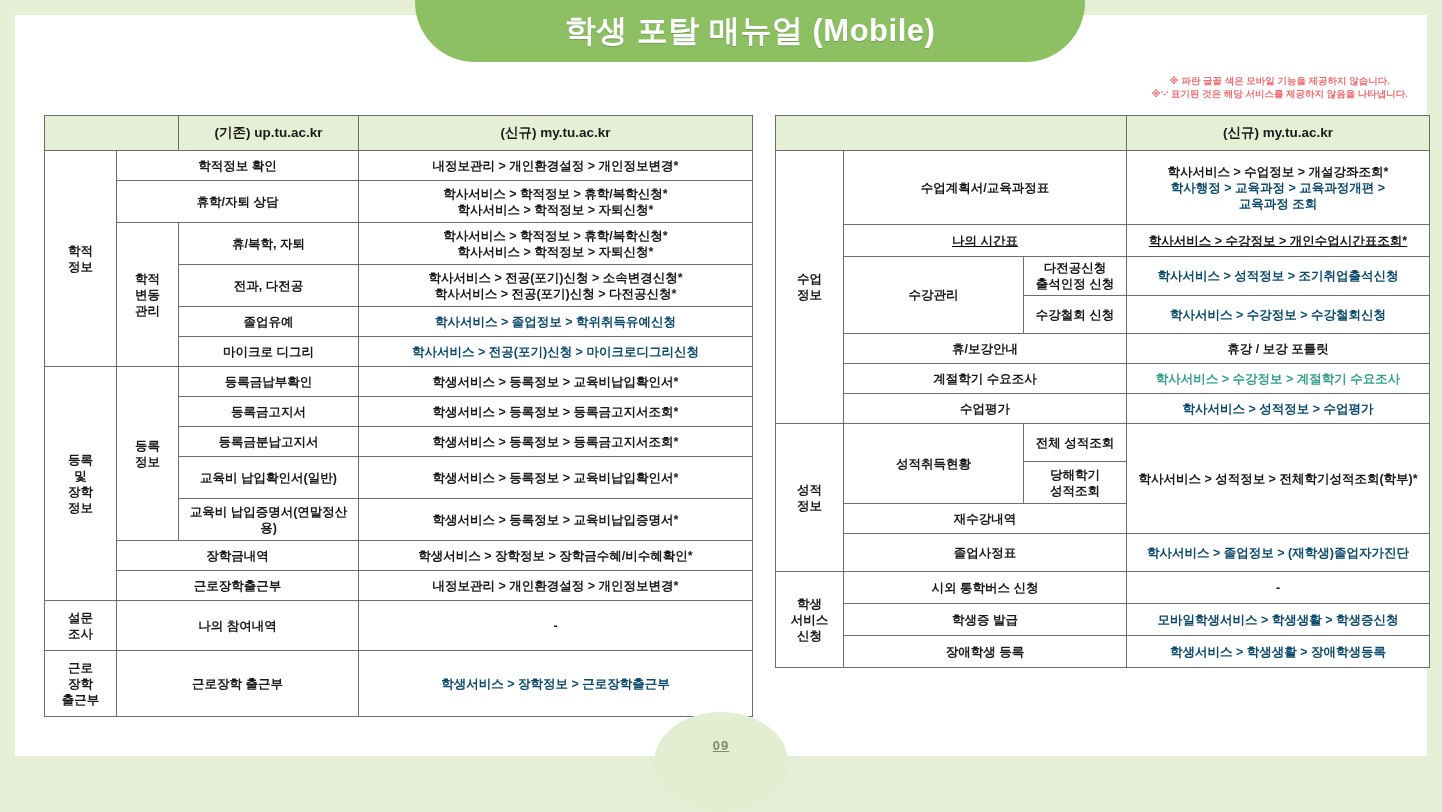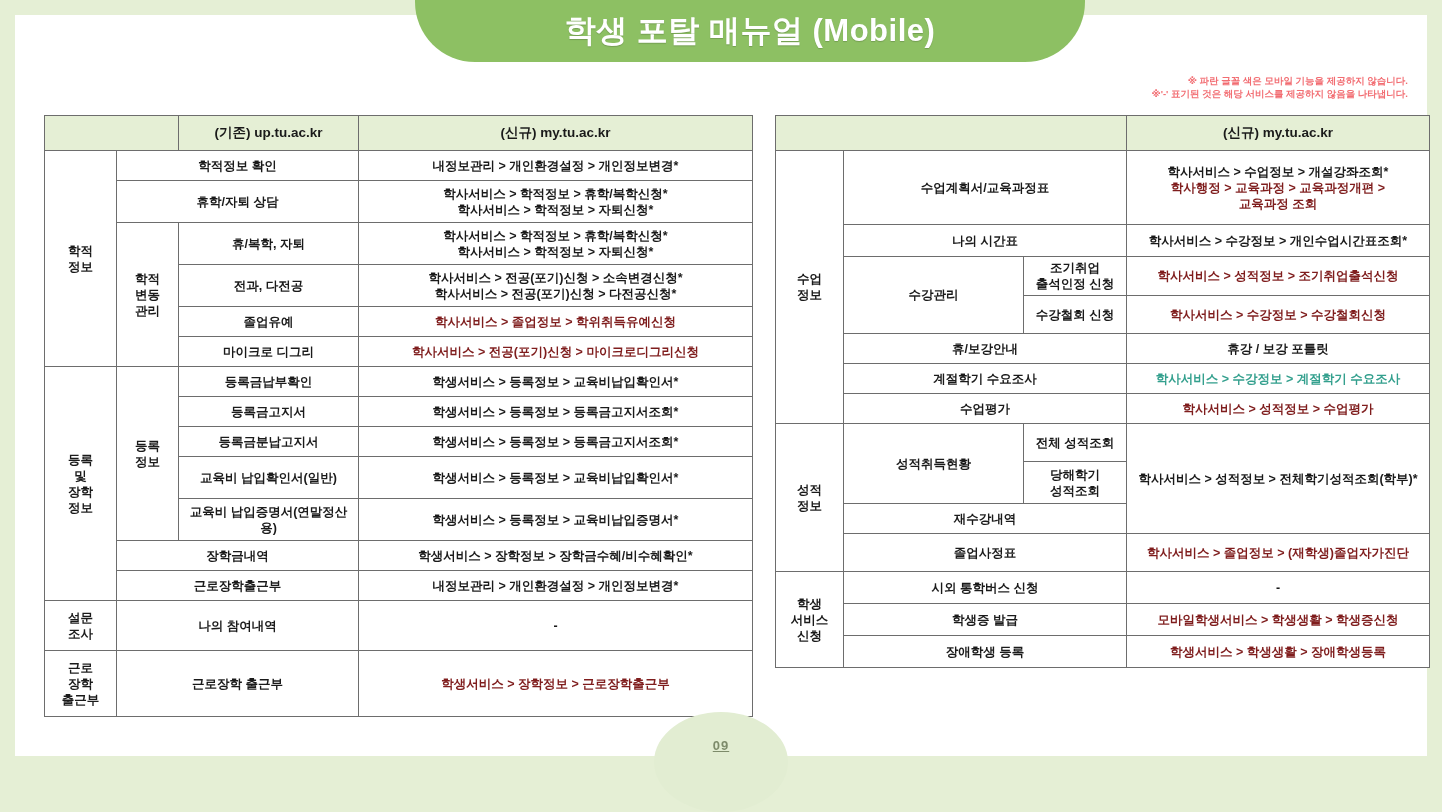--- a/index.html
+++ b/index.html
@@ -40,21 +40,21 @@
     font-weight:bold;
     letter-spacing:.5px;
     text-shadow:0 1px 1px rgba(0,0,0,.18);
     white-space:nowrap;
   }
 
   
   #notes{
     position:absolute;
     right:34px;top:74px;
-    text-align:right;
+    text-align:center;
     z-index:6;
   }
   #notes .note-line{
     color:#f26d72;
     font-size:9.5px;
     font-weight:bold;
     line-height:13px;
     white-space:nowrap;
   }
 
@@ -95,21 +95,21 @@
     font-weight:bold;
     font-size:14.5px;
     line-height:19px;
   }
   td.sub{
     background:#ffffff;
     font-size:12.5px;
     line-height:15px;
   }
   td.path{ font-weight:600; }
-  td.path.blue, .blue-line{ color:#7f1d1d; }
+  td.path.blue, .blue-line{ color:#0c4a6e; }
   td.path.teal, .teal-line{ color:#34a08e; }
   .line{display:block;}
 
   
   #table-left{width:708px;margin-left:32px;}
   #table-left col.c-cat{width:72px;}
   #table-left col.c-sub{width:62px;}
   #table-left col.c-item{width:180px;}
   #table-left col.c-path{width:394px;}
 
@@ -351,34 +351,34 @@
             </td>
             <td colspan="2">
               <span class="line">수업계획서/교육과정표</span>
             </td>
             <td class="path" rowspan="1">
               <span class="line">학사서비스 &gt; 수업정보 &gt; 개설강좌조회*</span>
               <span class="line blue-line">학사행정 &gt; 교육과정 &gt; 교육과정개편 &gt;</span>
               <span class="line blue-line">교육과정 조회</span>
             </td>
           </tr>
-          <tr style="height: 32px;">
+          <tr style="height: 32px; text-decoration: underline;">
             <td colspan="2">
               <span class="line">나의 시간표</span>
             </td>
             <td class="path" rowspan="1">
               <span class="line">학사서비스 &gt; 수강정보 &gt; 개인수업시간표조회*</span>
             </td>
           </tr>
           <tr style="height: 38px;">
             <td rowspan="2">
               <span class="line">수강관리</span>
             </td>
             <td class="sub">
-              <span class="line">조기취업</span>
+              <span class="line">다전공신청</span>
               <span class="line">출석인정 신청</span>
             </td>
             <td class="path" rowspan="1">
               <span class="line blue-line">학사서비스 &gt; 성적정보 &gt; 조기취업출석신청</span>
             </td>
           </tr>
           <tr style="height: 38px;">
             <td class="sub">
               <span class="line">수강철회 신청</span>
             </td>

